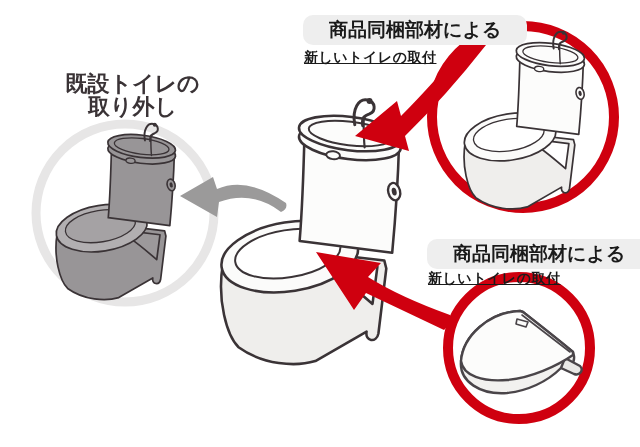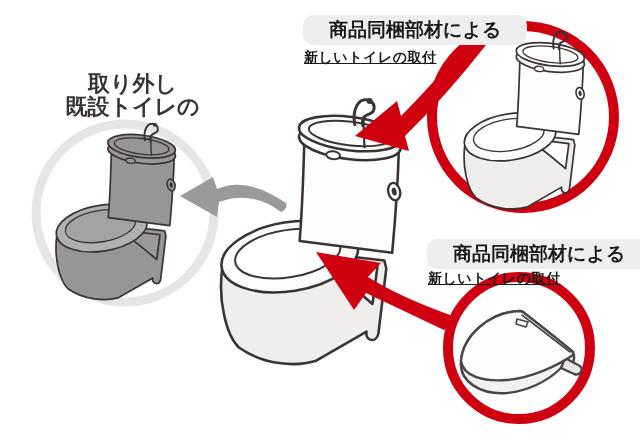--- a/index.html
+++ b/index.html
@@ -87,22 +87,22 @@
       <path fill="none" stroke-width="1.6" d="M73,9 L121,46"></path>
       <path fill="none" stroke-width="1.6" d="M68,13 L79,16 L77,21 L67,18 Z"></path>
     </g>
 
     <path fill="var(--accent-red)" stroke="none" d="M474,35 Q432,85 401,116 L397,101 L355,136 L409,151 L405,136 Q446,96 486,45 Q481,36 474,35 Z"></path>
 
     <path fill="var(--accent-red)" stroke="none" d="M450,315 Q400,297 368,277 L381,263 L316,252 L354,310 L366,293 Q404,311 444,330 Q452,323 450,315 Z"></path>
   </svg>
 
   <div class="label-left">
+    <div>既設トイレの</div>
     <div>取り外し</div>
-    <div>既設トイレの</div>
   </div>
 
   <div class="badge badge-top">商品同梱部材による</div>
   <div class="caption caption-top">新しいトイレの取付</div>
 
   <div class="badge badge-bottom">商品同梱部材による</div>
   <div class="caption caption-bottom">新しいトイレの取付</div>
 
 </div>
 

